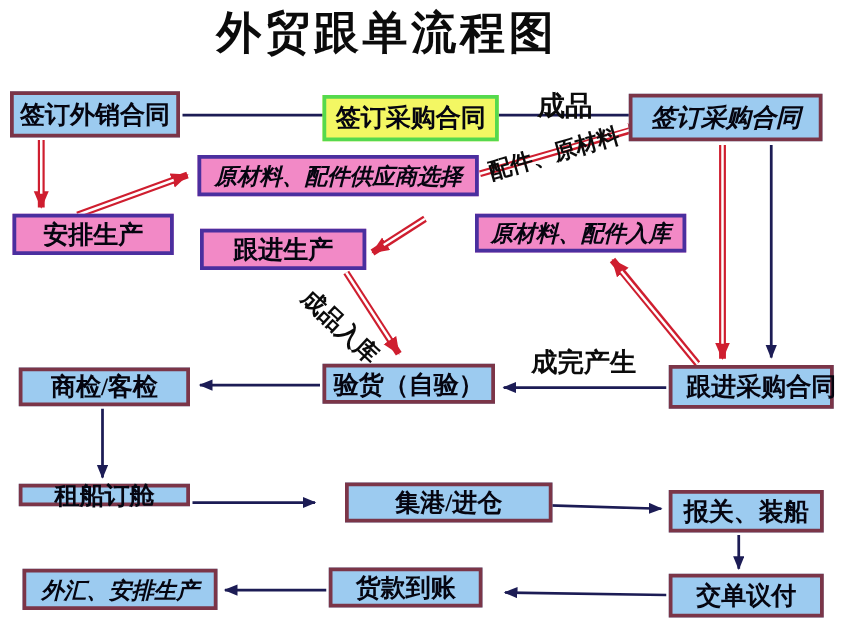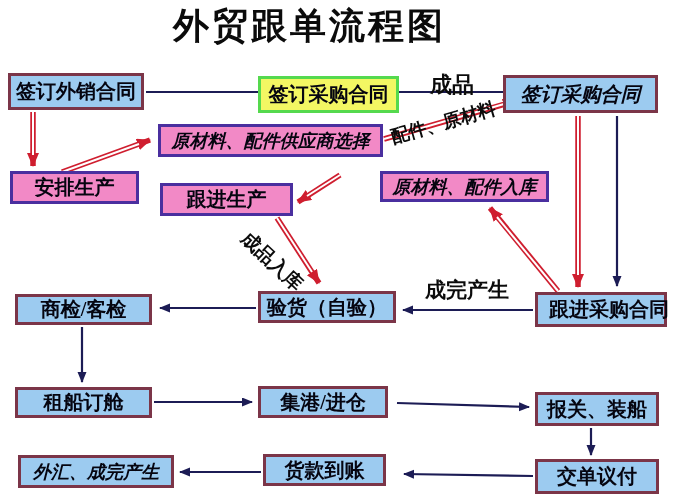--- a/index.html
+++ b/index.html
@@ -87,20 +87,20 @@
   <div class="node blue" style="left:8px;top:73px;width:136px;height:37px;">签订外销合同</div>
   <div class="node yellow" style="left:258px;top:76px;width:141px;height:37px;">签订采购合同</div>
   <div class="node blue" style="left:503px;top:75px;width:155px;height:38px;font-style:italic;">签订采购合同</div>
   <div class="node pink small" style="left:158px;top:124px;width:225px;height:33px;">原材料、配件供应商选择</div>
   <div class="node pink" style="left:10px;top:171px;width:129px;height:33px;">安排生产</div>
   <div class="node pink" style="left:160px;top:183px;width:133px;height:33px;">跟进生产</div>
   <div class="node pink small" style="left:340px;top:171px;width:169px;height:31px;margin-left:40px;">原材料、配件入库</div>
   <div class="node blue" style="left:15px;top:294px;width:137px;height:31px;">商检/客检</div>
   <div class="node blue" style="left:258px;top:291px;width:138px;height:32px;">验货（自验）</div>
   <div class="node blue" style="left:535px;top:292px;width:132px;height:35px;padding-left:16px;">跟进采购合同</div>
-  <div class="node blue" style="left:15px;top:387px;width:137px;height:31px;">租船订舱</div>
-  <div class="node blue" style="left:258px;top:386px;width:130px;height:32px;">集港/进仓</div>
+  <div class="node blue" style="left:15px;top:387px;width:137px;height:18px;">租船订舱</div>
+  <div class="node blue" style="left:276px;top:386px;width:166px;height:32px;">集港/进仓</div>
   <div class="node blue" style="left:535px;top:392px;width:124px;height:34px;">报关、装船</div>
   <div class="node blue" style="left:535px;top:459px;width:124px;height:35px;">交单议付</div>
-  <div class="node blue small" style="left:18px;top:455px;width:156px;height:33px;">外汇、成完产生</div>
+  <div class="node blue small" style="left:18px;top:455px;width:156px;height:33px;">外汇、安排生产</div>
   <div class="node blue" style="left:263px;top:454px;width:123px;height:32px;">货款到账</div>
 
 </div>
 
 </body></html>

